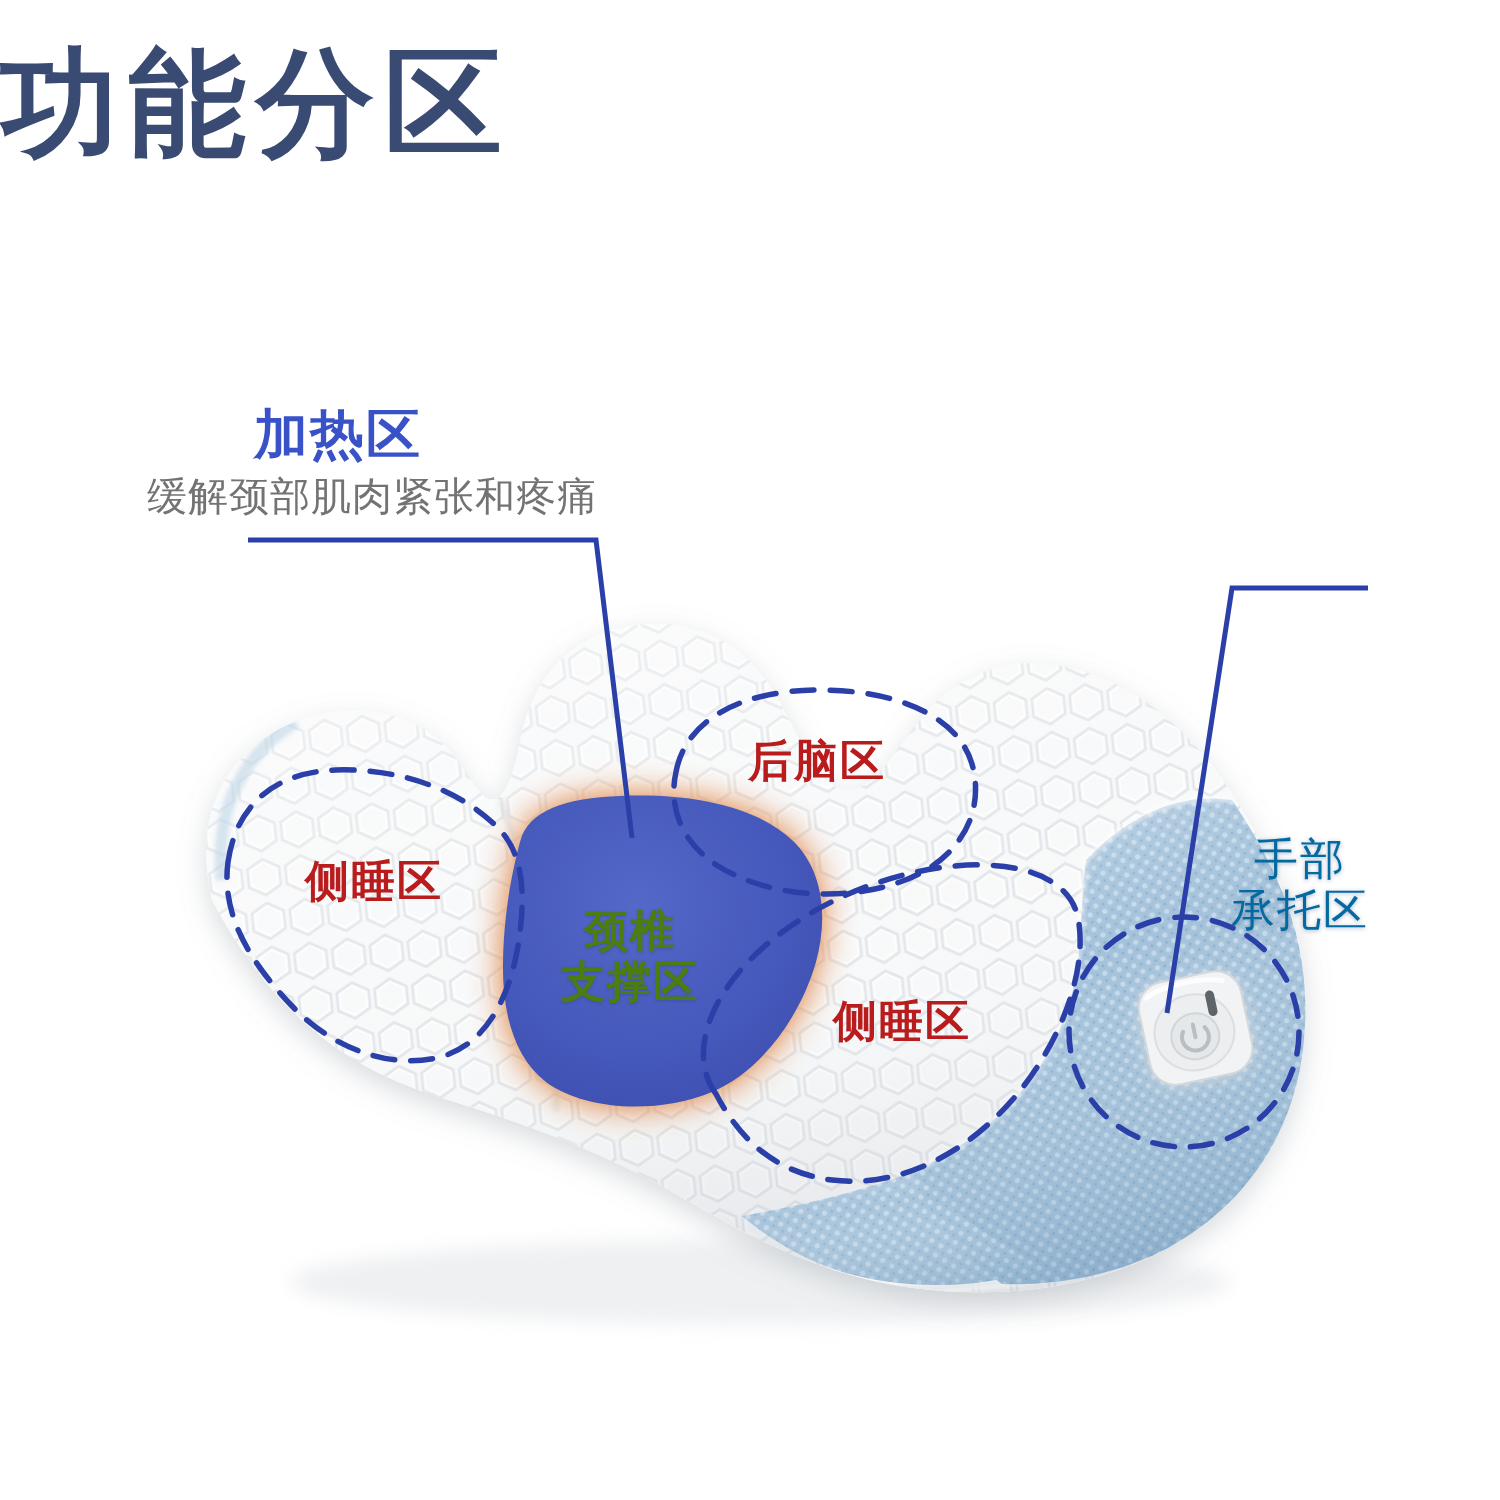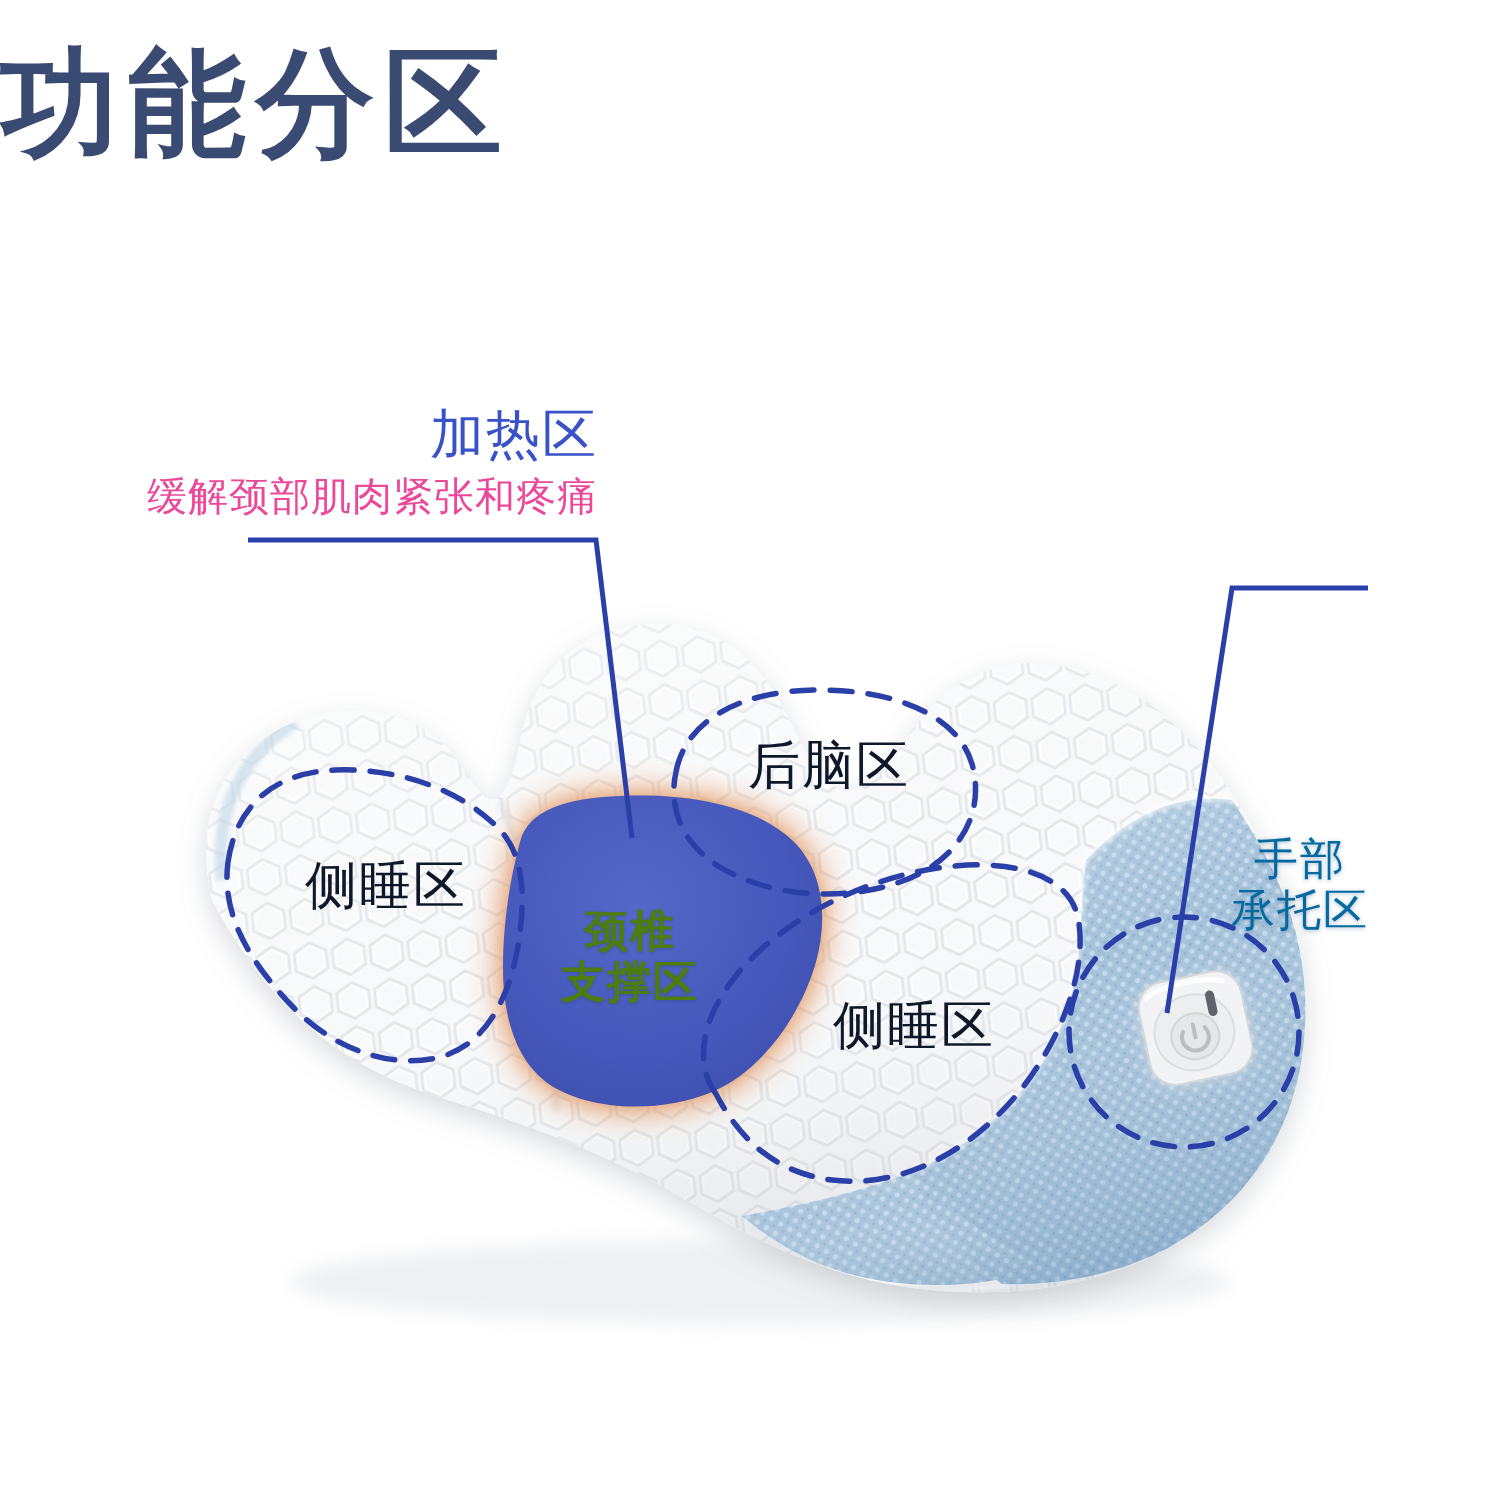--- a/index.html
+++ b/index.html
@@ -16,28 +16,29 @@
     font-size:118px;line-height:1.05;
     font-weight:bold;
     letter-spacing:10px;
     color:#3a4b73;
     white-space:nowrap;
   }
 
   
   .callout{position:absolute;}
   .callout .c-title{
-    font-weight:normal;
+    font-weight:bold;
     color:#3a52c8;
     letter-spacing:2px;
     line-height:1.12;
     white-space:nowrap;
+    text-align:center;
   }
   .callout .c-sub{
-    color:#ec4899;
+    color:#737373;
     letter-spacing:1px;
     line-height:1.2;
     white-space:nowrap;
   }
 
   #callout-heat{left:78px;top:404px;text-align:right;width:520px;}
   #callout-heat .c-title{font-size:54px;}
   #callout-heat .c-sub{font-size:40px;margin-top:8px;}
 
   #callout-switch{left:1218px;top:434px;text-align:center;width:160px;}
@@ -48,21 +49,21 @@
   svg.layer.lines{pointer-events:none;}
 
   
   .zone-label{
     position:absolute;
     white-space:nowrap;
     line-height:1.16;
     letter-spacing:2px;
     text-align:center;
   }
-  .zone-label.gray{color:#0f172a;font-size:52px;}
+  .zone-label.gray{color:#b91c1c;font-size:44px;font-weight:bold;}
   .zone-label.white{color:#4d7c0f;font-size:44px;font-weight:bold;
     text-shadow:0 1px 3px rgba(40,60,120,.35);}
   .zone-label.white-thin{color:#0369a1;font-size:44px;font-weight:normal;
     text-shadow:0 1px 4px rgba(60,90,140,.45);}
 
   #zl-side-left{left:305px;top:855px;}
   #zl-occiput{left:748px;top:735px;}
   #zl-cervical{left:561px;top:905px;}
   #zl-side-right{left:833px;top:995px;}
   #zl-hand{left:1231px;top:833px;}

